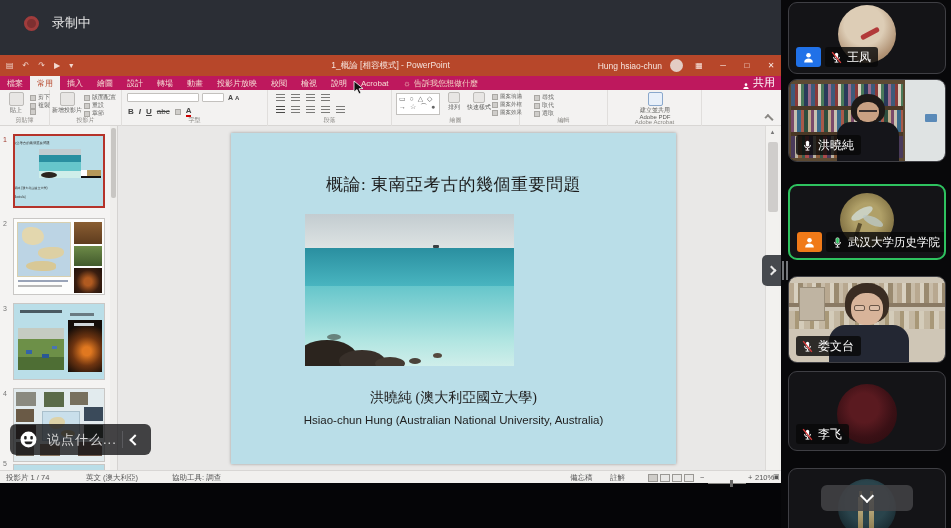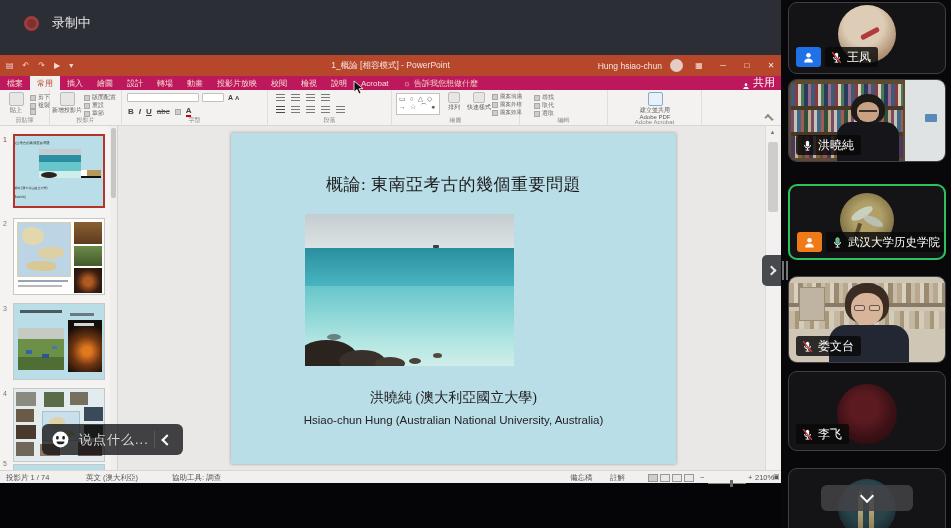--- a/index.html
+++ b/index.html
@@ -76,21 +76,21 @@
   .vscroll{position:absolute;left:765px;top:71px;width:14px;height:344px;background:#f2f1ef;border-left:1px solid #dcdad8;}
   .vthumb{position:absolute;left:2px;top:16px;width:10px;height:70px;background:#cfcdcb;border-radius:2px;}
   .statusbar{position:absolute;left:0;top:415px;width:100%;height:13px;background:#f1f0ee;border-top:1px solid #d8d6d4;font-size:7.5px;color:#555;}
   .sb{position:absolute;top:2px;white-space:nowrap;}
   .vwic{display:inline-block;width:10px;height:8px;border:1px solid #9a9894;background:#e9e8e6;margin-right:2px;vertical-align:middle;}
   .vwic.sel{background:#cfcdc9;}
   .zoomtrack{display:inline-block;width:38px;height:1px;background:#8a8884;vertical-align:middle;position:relative;}
   .zoomknob{position:absolute;left:22px;top:-3px;width:3px;height:7px;background:#6a6a68;}
 
   
-  .chatov{position:absolute;left:10px;top:424px;width:141px;height:31px;background:rgba(18,18,20,0.78);border-radius:6px;display:flex;align-items:center;z-index:30;margin-left:32px;}
+  .chatov{position:absolute;left:10px;top:424px;width:141px;height:31px;background:rgba(18,18,20,0.78);border-radius:6px;display:flex;align-items:center;z-index:30;}
   .chat-div{width:1px;height:17px;background:#5a5a5e;}
   .chat-ph{flex:1;color:#d6d6d6;font-size:13px;padding-left:9px;letter-spacing:1px;}
   .chev-l{width:8px;height:8px;border-left:2px solid #fff;border-bottom:2px solid #fff;transform:rotate(45deg);margin:0 12px 0 8px;}
 
   
   .sidebar{position:absolute;left:781px;top:0;width:170px;height:528px;background:#08080a;}
   .tile{position:absolute;left:7px;width:158px;background:#141417;border:1px solid #3f3f44;border-radius:9px;overflow:hidden;}
   .tile.active{border:2px solid #2ec25f;}
   .av{position:absolute;left:50%;transform:translateX(-50%);border-radius:50%;}
   .namelab{position:absolute;left:36px;bottom:6px;height:20px;display:flex;align-items:center;gap:4px;background:rgba(8,8,8,0.82);border-radius:3px;padding:0 7px 0 5px;color:#fff;font-size:12px;white-space:nowrap;}

